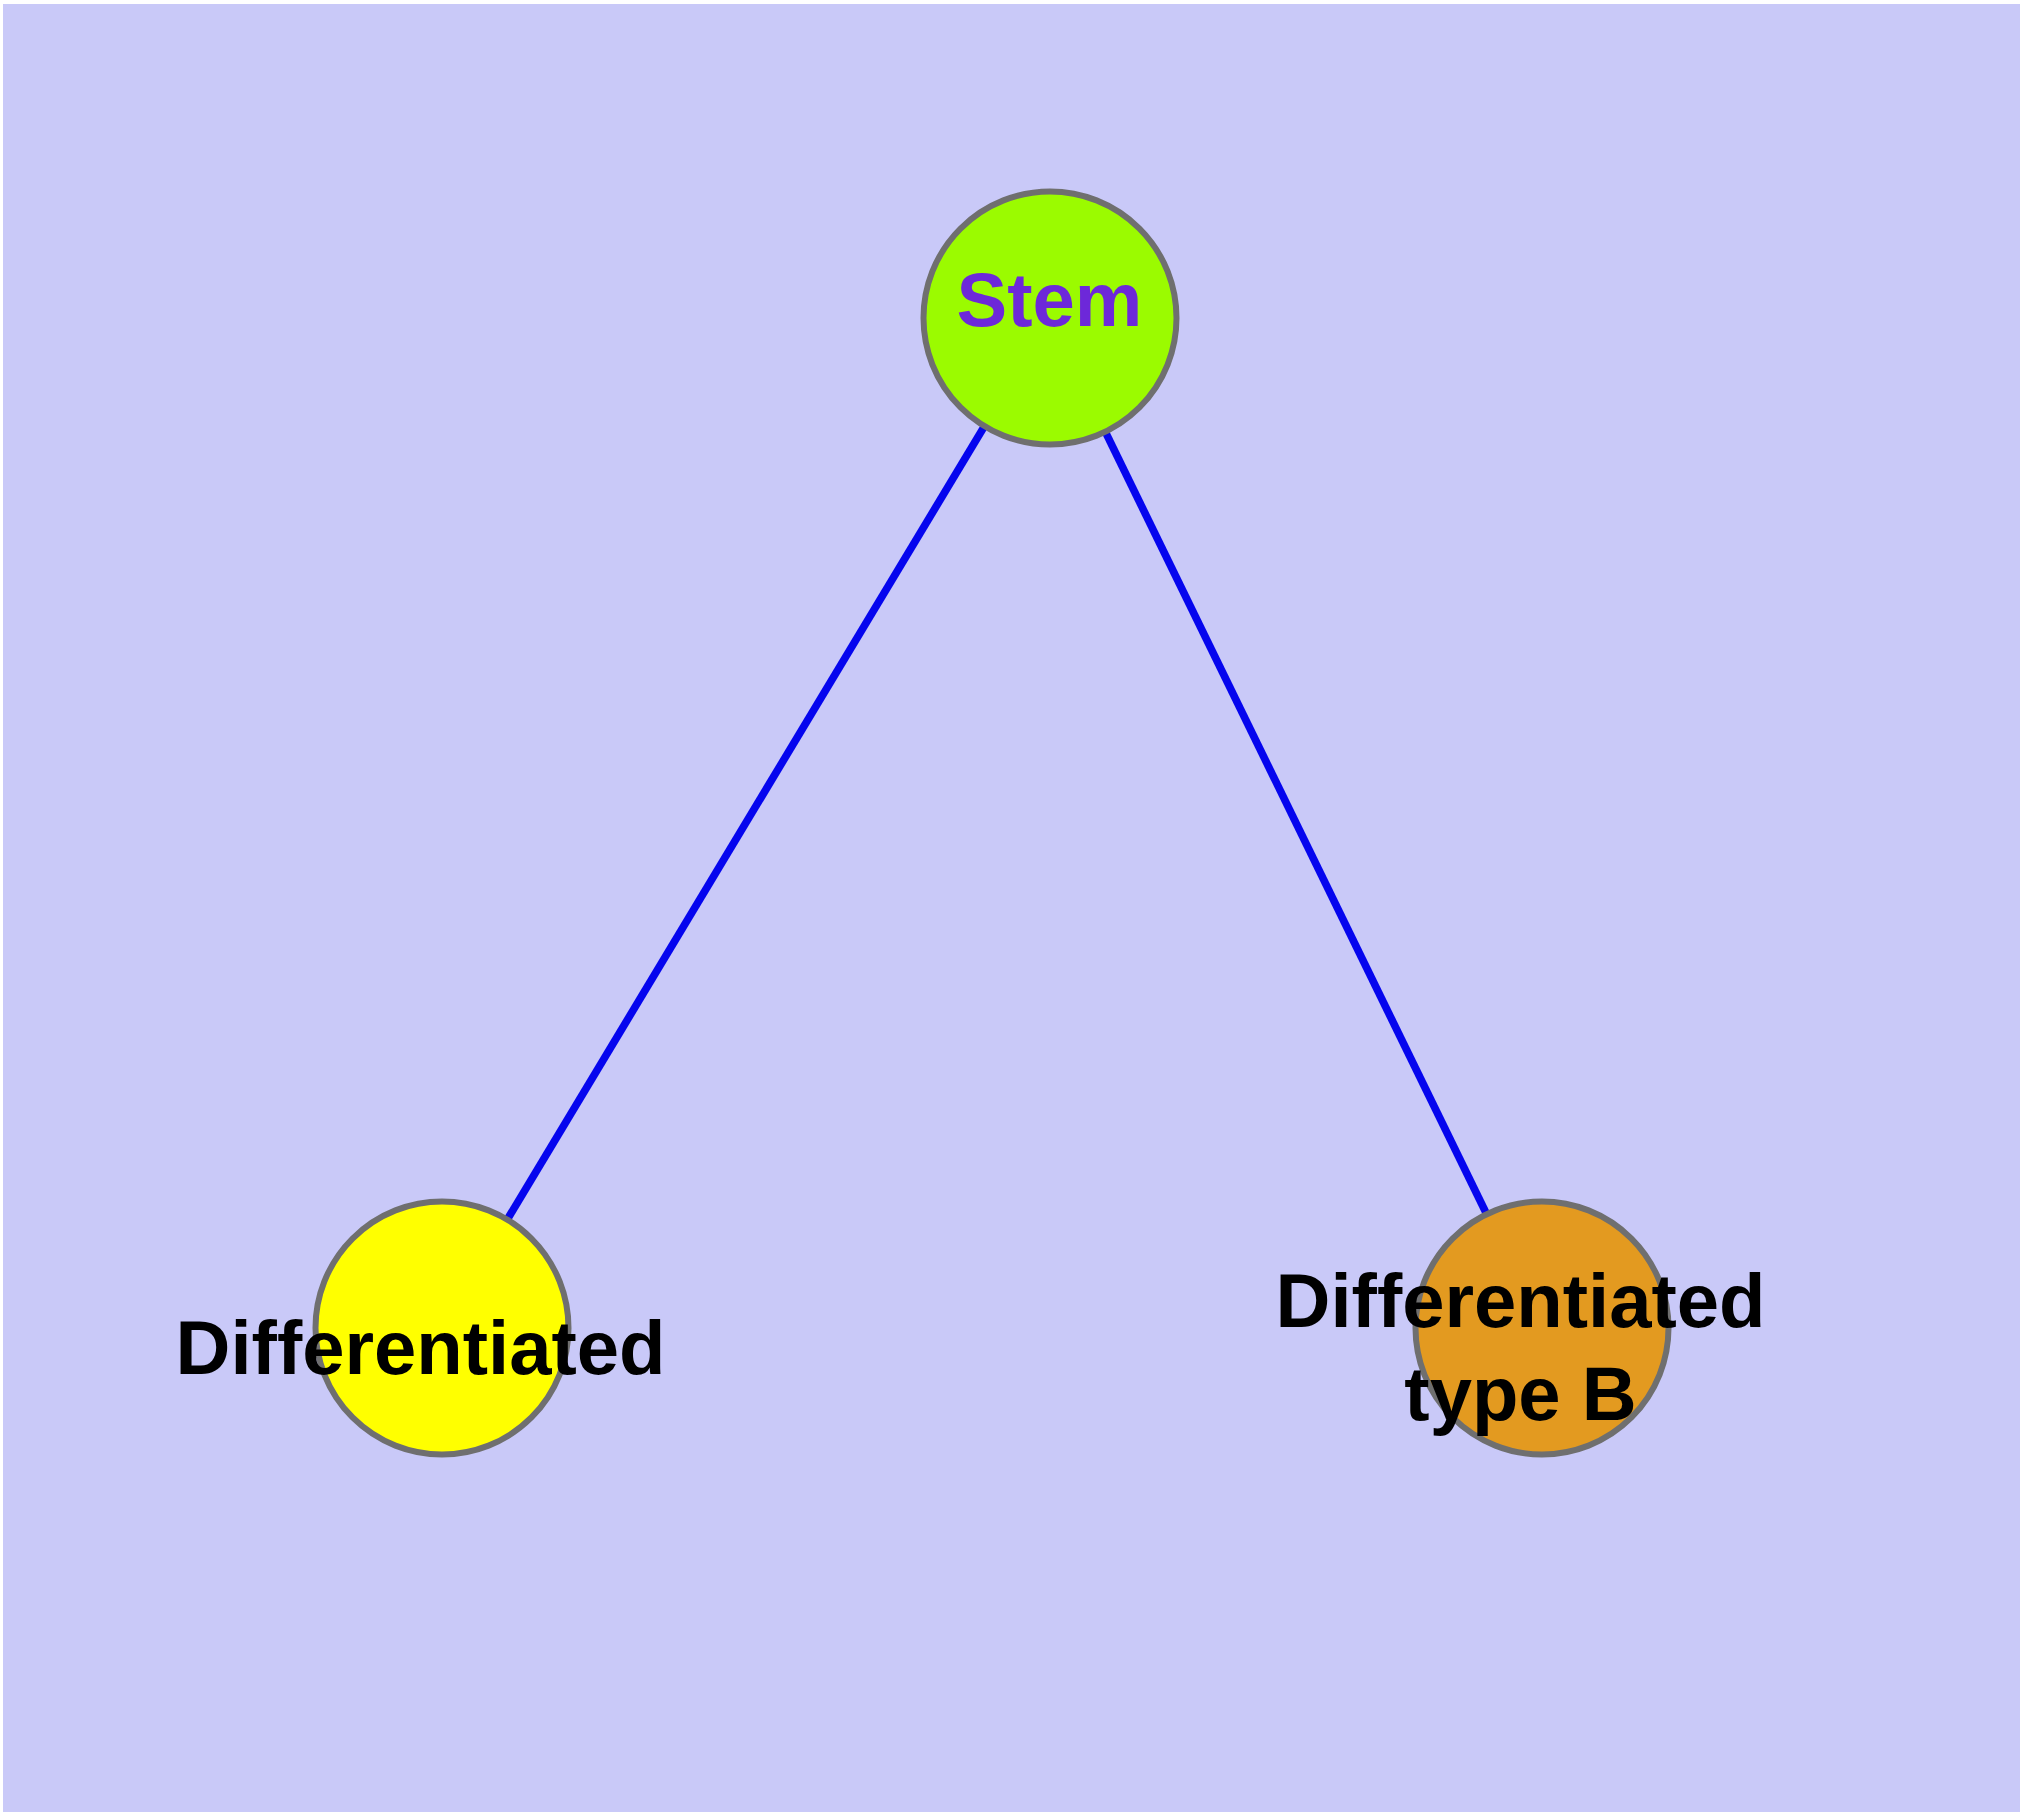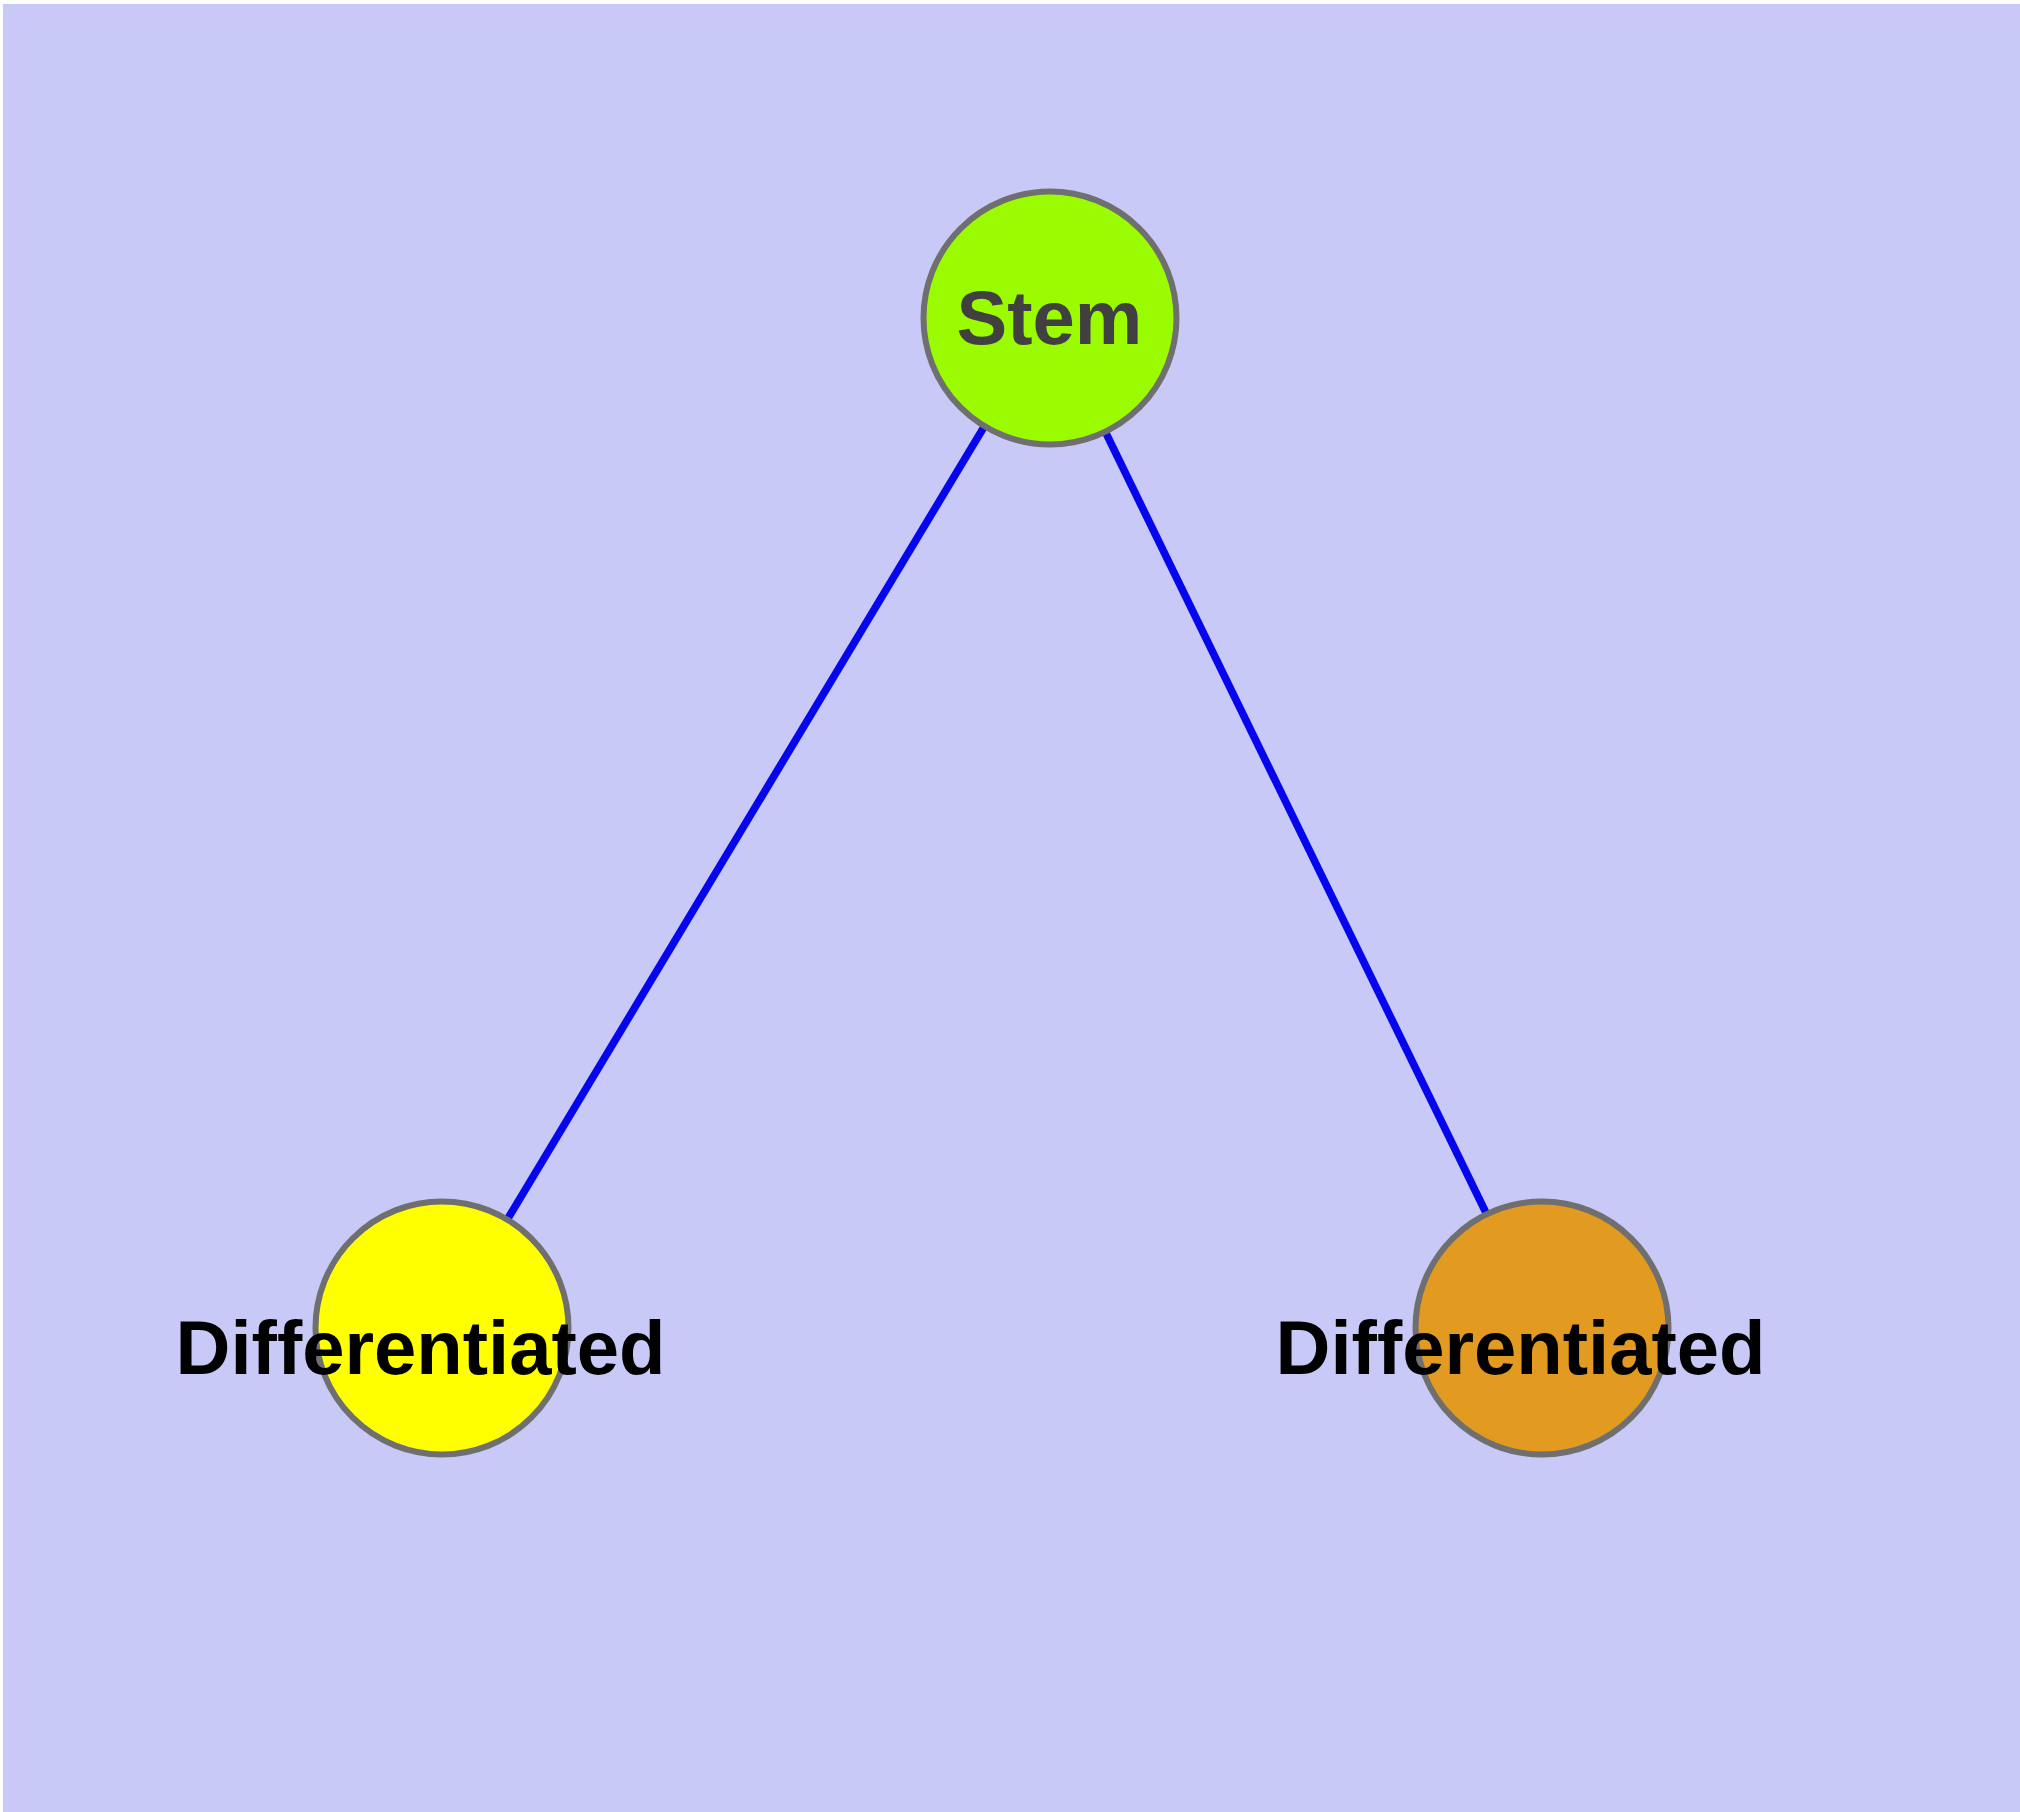--- a/index.html
+++ b/index.html
@@ -61,27 +61,28 @@
 
     <svg class="edge-layer" viewBox="0 0 2381 2133" xmlns="http://www.w3.org/2000/svg">
         <line x1="1235" y1="370" x2="518" y2="1562" stroke="#0505EE" stroke-width="9"></line>
         <line x1="1235" y1="370" x2="1816" y2="1562" stroke="#0505EE" stroke-width="9"></line>
       </svg>
 
     <div class="node" id="node-stem" style="left: 1047px; top: 314px; width: 259px; height: 259px; background: rgb(155, 251, 0); border-color: rgb(111, 111, 111);"></div>
     <div class="node" id="node-a" style="left: 439px; top: 1324px; width: 259px; height: 259px; background: rgb(255, 255, 0); border-color: rgb(111, 111, 111);"></div>
     <div class="node" id="node-b" style="left: 1539px; top: 1324px; width: 259px; height: 259px; background: rgb(227, 154, 32); border-color: rgb(111, 111, 111);"></div>
 
-    <div class="label stem-label" id="label-stem" style="left: 1047px; top: 314px; color: #404040;">
+    <div class="label stem-label" id="label-stem" style="left: 1047px; top: 296px; color: #6d28d9;">
       <div>Stem</div>
     </div>
 
     <div class="label" id="label-a" style="left: 418px; top: 1343px; color: rgb(0, 0, 0);">
       <div>Differentiated</div>
     </div>
 
     <div class="label" id="label-b" style="left: 1518px; top: 1343px; color: rgb(0, 0, 0);">
       <div>Differentiated</div>
+      <div>type B</div>
     </div>
 
   </div>
 </div>
 
 
 </body></html>

